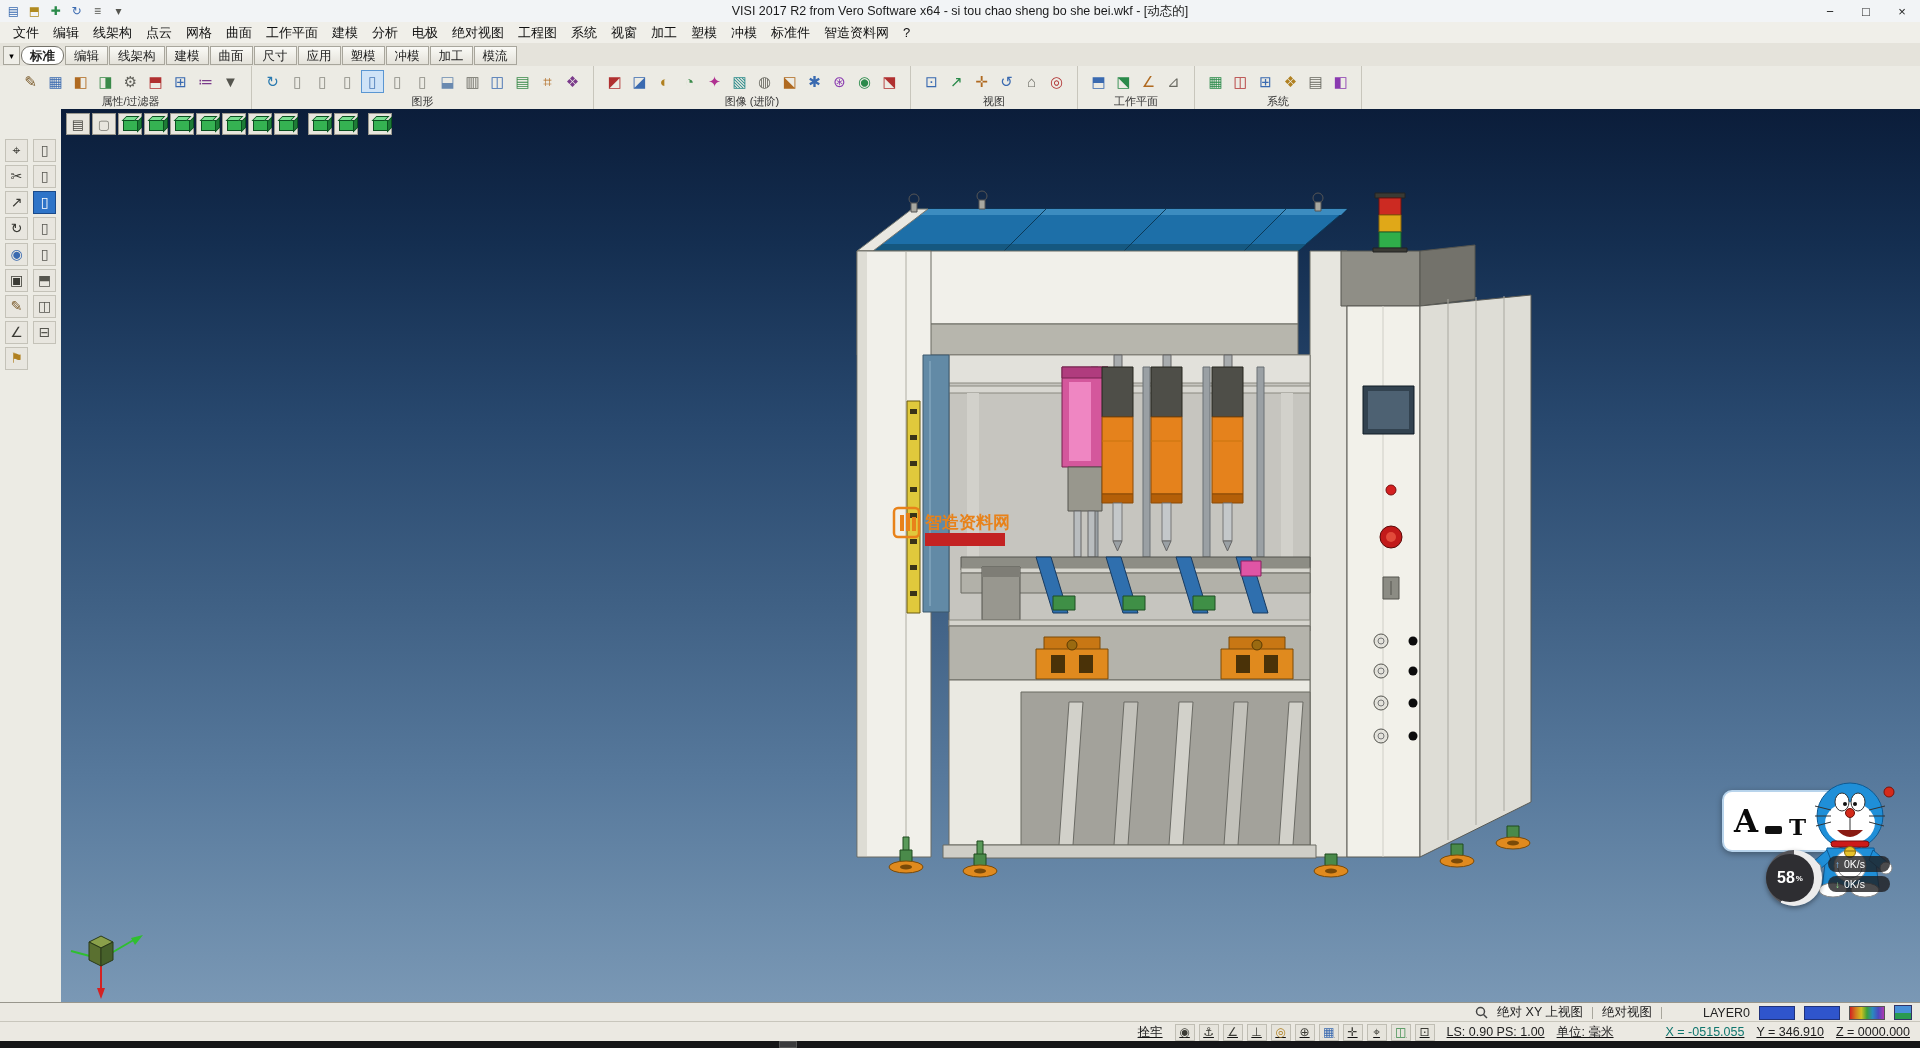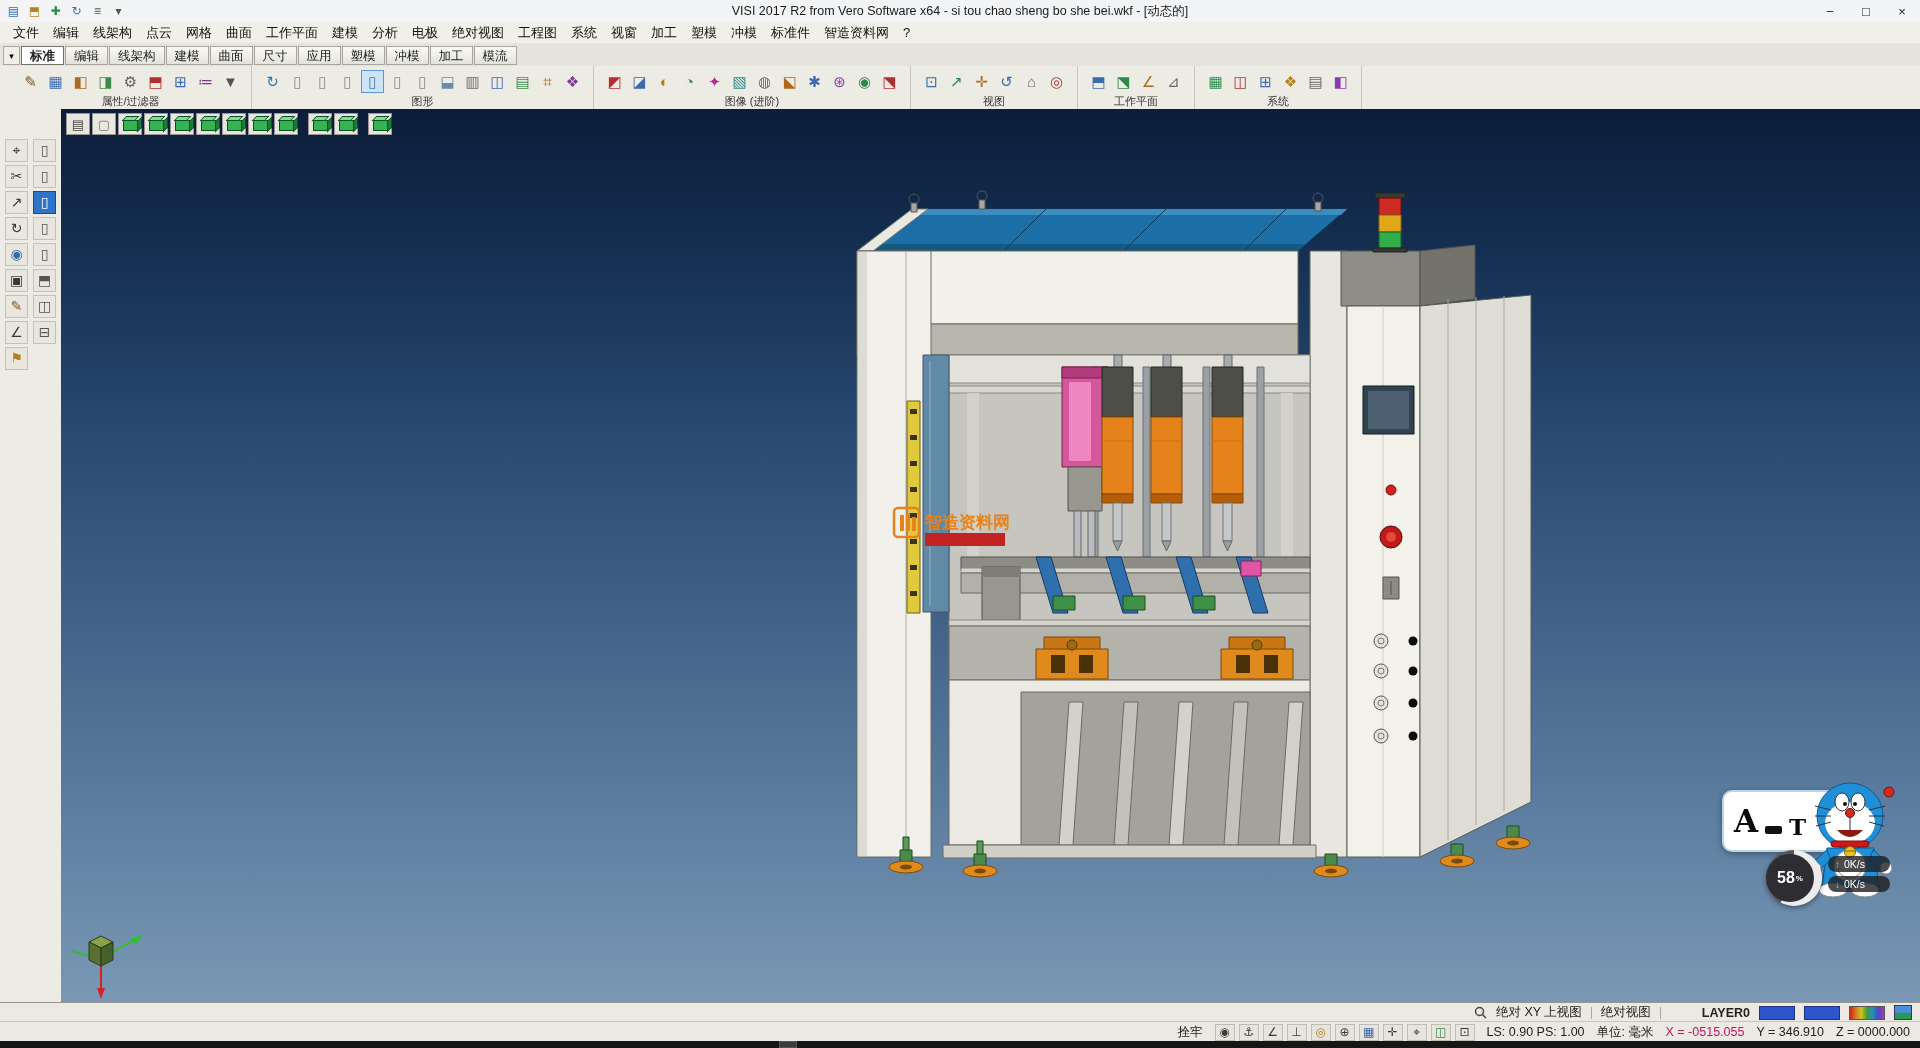--- a/index.html
+++ b/index.html
@@ -21,21 +21,21 @@
            border-bottom:1px solid #d4d2c8;display:flex;align-items:center;padding-left:6px;}
   .menu-item{font-size:13px;padding:0 7px;color:#111;white-space:nowrap;}
 
   
   #tabbar{position:absolute;top:43px;left:0;right:0;height:23px;background:#e5e3db;
           border-bottom:1px solid #c2c0b6;display:flex;align-items:flex-end;padding:0 0 0 3px;gap:1px;}
   .tab-dd{width:17px;height:19px;border:1px solid #a8a69c;background:#efeee8;font-size:9px;
           text-align:center;line-height:18px;margin-bottom:1px;}
   .tab{height:19px;line-height:18px;font-size:12.5px;padding:0 8px;border:1px solid #a8a69c;
        background:linear-gradient(#fafaf6,#e4e2da);color:#222;margin-bottom:1px;white-space:nowrap;}
-  .tab.active{background:#fff;font-weight:bold;border-color:#74726a;}
+  .tab.active{background:#fff;font-weight:bold;border-color:#74726a;border-radius:9px;}
 
   
   #toolbar{position:absolute;top:66px;left:0;right:0;height:43px;background:#ecebe4;
            border-bottom:1px solid #b4b2a8;display:flex;align-items:stretch;padding-left:10px;}
   .tgroup{display:flex;flex-direction:column;padding:2px 9px 0;border-right:1px solid #c8c6bc;}
   .tg-icons{display:flex;gap:2px;height:27px;align-items:center;}
   .tbtn{width:23px;height:23px;border:1px solid transparent;font-size:15px;line-height:21px;text-align:center;}
   .tbtn.sel{background:#cfe3f7;border-color:#5a96d2;}
   .tg-label{font-size:11px;color:#333;text-align:center;height:13px;line-height:13px;white-space:nowrap;}
 
@@ -76,33 +76,33 @@
   .pct-inner sup{font-size:8px;margin-left:1px;}
   .speeds{position:absolute;left:106px;top:72px;display:flex;flex-direction:column;gap:4px;}
   .pill{width:62px;height:16px;background:rgba(30,30,32,.8);border-radius:8px;color:#fff;font-size:10.5px;
         display:flex;align-items:center;gap:4px;padding:0 7px;box-sizing:border-box;}
   .arrow.up{color:#7cc4ff;font-size:10px;}  .arrow.dn{color:#8fe08f;font-size:10px;}
 
   
   #status1{position:absolute;top:1002px;left:0;right:0;height:19px;background:#ebe9e2;border-top:1px solid #98968c;}
   .s1-right{position:absolute;right:8px;top:0;height:19px;display:flex;align-items:center;gap:9px;}
   .s-text{font-size:12.5px;color:#222;white-space:nowrap;}
-  .s-text.layer{font-weight:bold;padding-left:32px;}
+  .s-text.layer{font-weight:normal;padding-left:32px;}
   .vsep{width:1px;height:12px;background:#a8a69c;}
   .cbar{width:34px;height:12px;border:1px solid #20327a;}
   .cbar.blue{background:#2f55cc;}
   .cbar.rainbow{border-color:#555;
     background:linear-gradient(90deg,#d22020,#d27a20,#d2c020,#3aa03a,#2a8ac0,#4a4ac0,#b03ab0);}
   .mini-icon{width:16px;height:13px;border:1px solid #336;
     background:linear-gradient(180deg,#4a90d8 0 50%,#2a9a50 50% 100%);}
   #status2{position:absolute;top:1021px;left:0;right:0;height:20px;background:#ebe9e2;border-top:1px solid #c8c6bc;}
-  .s2-right{position:absolute;right:10px;top:0;height:20px;display:flex;align-items:center;gap:12px;}
+  .s2-right{position:absolute;right:10px;top:0;height:20px;display:flex;align-items:center;gap:12px;text-decoration:underline;}
   .s2-icons{display:flex;gap:4px;}
   .sbtn{width:20px;height:17px;border:1px solid #c0beb4;background:#e6e4dc;font-size:12px;line-height:15px;text-align:center;}
-  .coord-x{color:#be185d;}
+  .coord-x{color:#0f766e;margin-left:40px;}
 
   
   #taskbar{position:absolute;top:1041px;left:0;right:0;height:7px;background:#161618;}
   .ime-chip{position:absolute;left:779px;top:0;width:18px;height:7px;background:#3a3a3c;border:1px solid #555;box-sizing:border-box;}
 </style>
 </head>
 <body>
 
 <div id="app">
 

